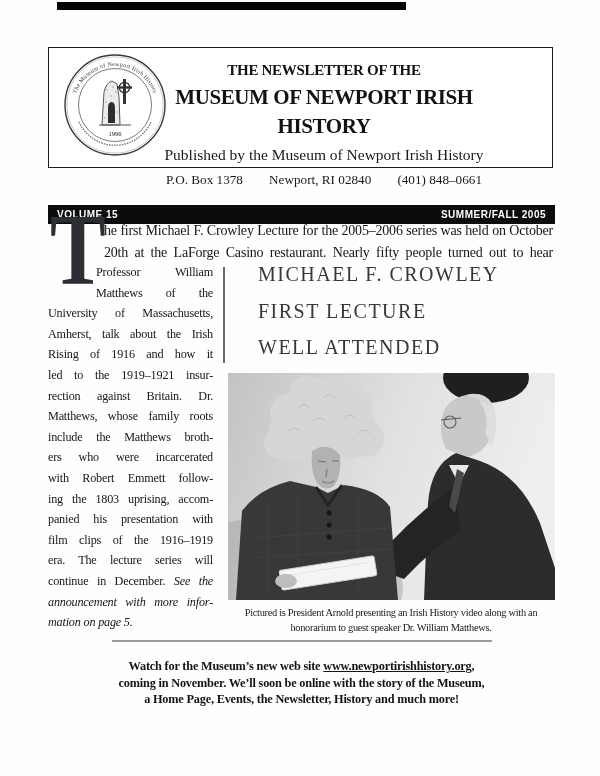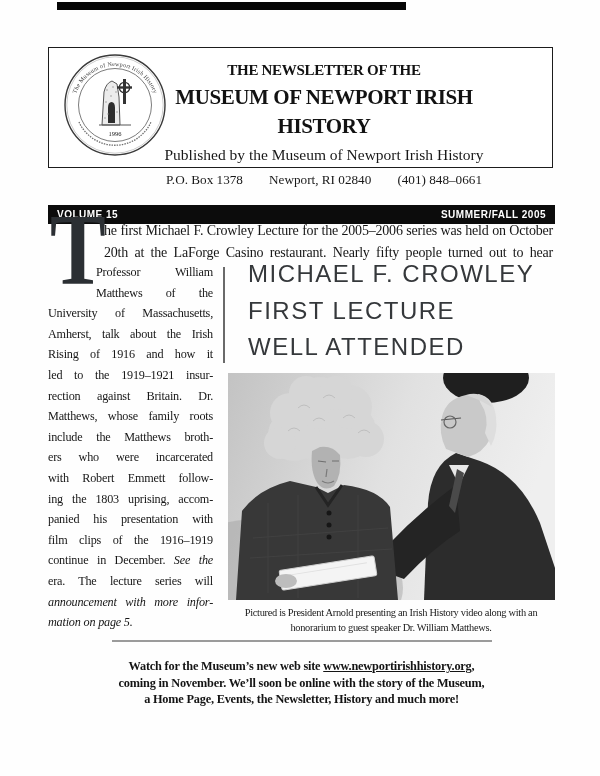--- a/index.html
+++ b/index.html
@@ -31,22 +31,22 @@
   .intro{position:absolute;left:56px;top:5px;width:449px;font-size:14px;line-height:22px;
          letter-spacing:-.2px;}
   .column{position:absolute;left:0;top:47px;width:165px;font-size:12.2px;line-height:20.6px;
           letter-spacing:-.2px;font-family:Liberation Serif, serif;}
   .jline{text-align:justify;text-align-last:justify;}
   .jline.lastline{text-align-last:left;}
   .jline.indent{padding-left:48px;}
   .it{font-style:italic;}
   .url{text-decoration:underline;}
   .vrule{position:absolute;left:175px;top:52px;width:2px;height:96px;background:#6a6a6a;}
-  .headline{position:absolute;left:200px;top:41px;font-family:Liberation Sans, sans-serif;
-            font-size:24px;line-height:36.5px;letter-spacing:1.5px;color:#35383b;white-space:nowrap;}
+  .headline{position:absolute;left:210px;top:41px;font-family:Liberation Serif, serif;
+            font-size:20px;line-height:36.5px;letter-spacing:1.5px;color:#35383b;white-space:nowrap;}
   .photo{position:absolute;left:180px;top:158px;width:327px;height:227px;display:block;}
   .caption{position:absolute;left:178px;top:390px;width:330px;text-align:center;
            font-size:10.4px;line-height:15px;letter-spacing:-.3px;color:#1a1a1a;}
   .caption .tline{white-space:nowrap;text-align:center;}
 
   
   .footer{position:absolute;left:48px;top:640px;width:507px;text-align:center;}
   .f-rule{width:380px;height:2px;background:#9b9b9b;margin:0 auto 5px auto;}
   .f-heading{font-family:"Liberation Sans","DejaVu Sans",sans-serif;font-size:19px;line-height:26px;
              letter-spacing:1.5px;color:#3f4245;white-space:nowrap;}
@@ -125,22 +125,22 @@
         <div class="jline"><span>Rising of 1916 and how it</span></div>
         <div class="jline"><span>led to the 1919–1921 insur-</span></div>
         <div class="jline"><span>rection against Britain. Dr.</span></div>
         <div class="jline"><span>Matthews, whose family roots</span></div>
         <div class="jline"><span>include the Matthews broth-</span></div>
         <div class="jline"><span>ers who were incarcerated</span></div>
         <div class="jline"><span>with Robert Emmett follow-</span></div>
         <div class="jline"><span>ing the 1803 uprising, accom-</span></div>
         <div class="jline"><span>panied his presentation with</span></div>
         <div class="jline"><span>film clips of the 1916–1919</span></div>
+        <div class="jline"><span>era. The lecture series will</span></div>
         <div class="jline"><span>continue in December. </span><span class="it">See the</span></div>
-        <div class="jline"><span>era. The lecture series will</span></div>
         <div class="jline"><span class="it">announcement with more infor-</span></div>
         <div class="jline lastline"><span class="it">mation on page 5.</span></div>
       </div>
     <div class="vrule"></div>
     <div class="headline">
         <div class="hline"><span>MICHAEL F. CROWLEY</span></div>
         <div class="hline"><span>FIRST LECTURE</span></div>
         <div class="hline"><span>WELL ATTENDED</span></div>
       </div>
 

